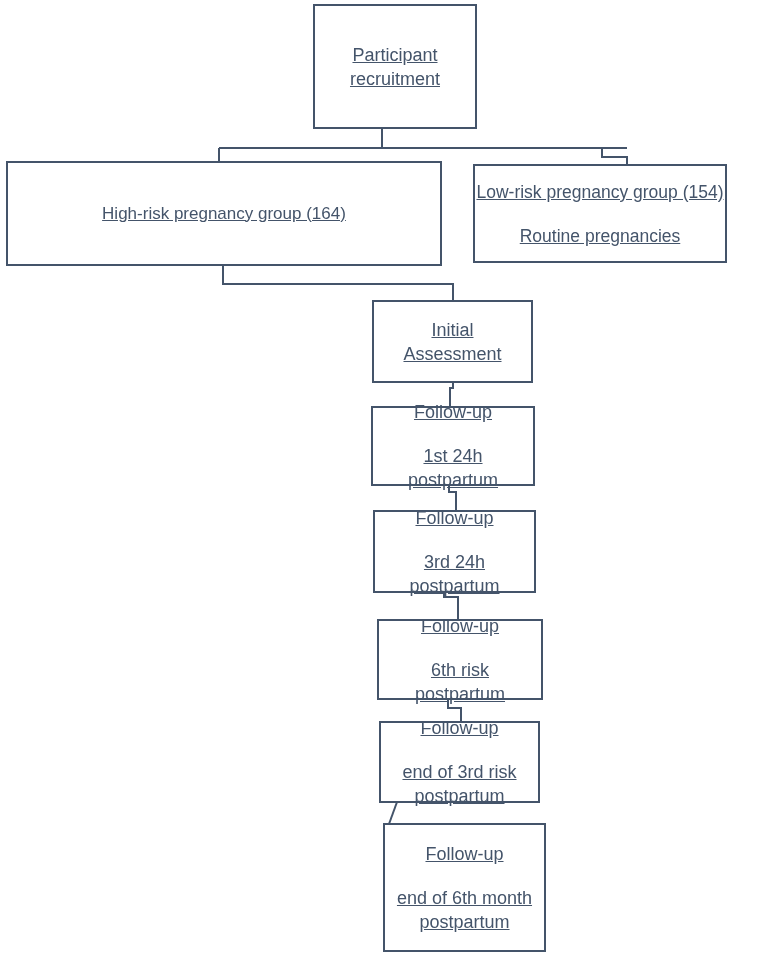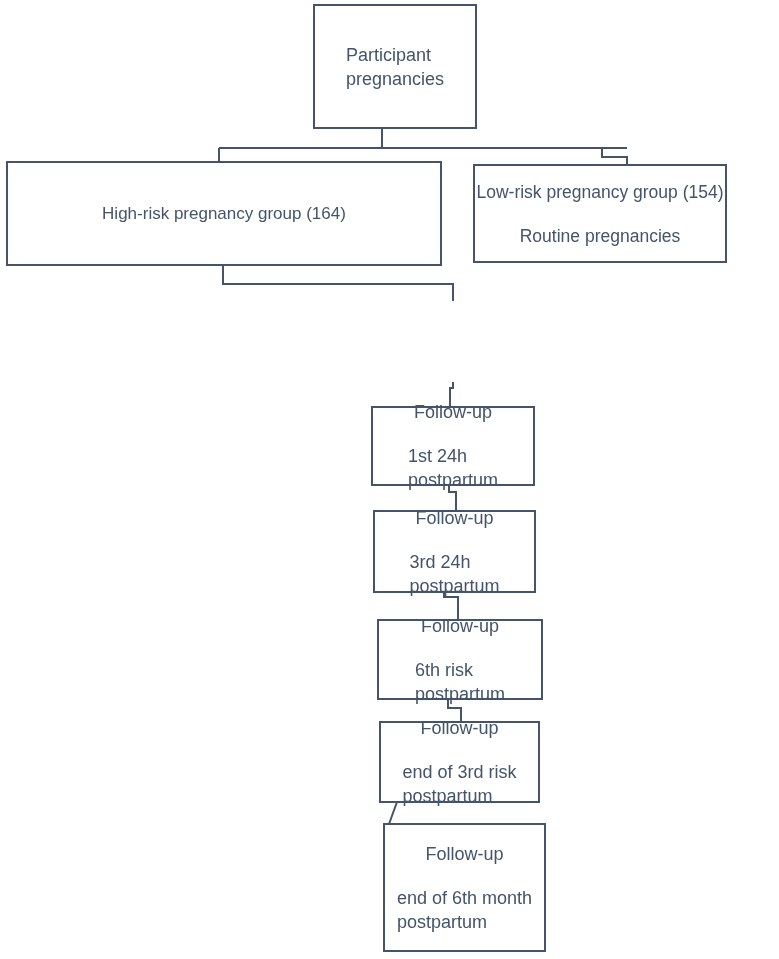--- a/index.html
+++ b/index.html
@@ -27,22 +27,24 @@
   svg.wires polyline.ortho { shape-rendering: crispEdges; }
   .node {
     position: absolute;
     box-sizing: border-box;
     border: 2px solid var(--line, #44546a);
     background: var(--bg, #fff);
     display: flex;
     flex-direction: column;
     align-items: center;
     justify-content: center;
+    text-align: center;
     font-size: 18px;
     line-height: 24px;
+    text-decoration: underline;
   }
   .node .para { margin: 0; }
   .node .para + .para { margin-top: 20px; }
   .ln { display: block; }
   #n-recruitment { left: 313px; top: 4px;   width: 164px; height: 125px; }
   #n-highrisk    { left: 6px;   top: 161px; width: 436px; height: 105px; font-size: 17px; padding: 0 2px; }
   #n-highrisk .para + .para { margin-top: 7px; }
   #n-lowrisk     { left: 473px; top: 164px; width: 254px; height: 99px;  font-size: 17.5px; }
   #n-initial     { left: 372px; top: 300px; width: 161px; height: 83px; }
   #n-f1          { left: 371px; top: 406px; width: 164px; height: 80px; }
@@ -65,33 +67,39 @@
     <polyline class="ortho" points="453,382 453,388 450,388 450,407"></polyline>
     <polyline class="ortho" points="449,485 449,492 456,492 456,511"></polyline>
     <polyline class="ortho" points="444,592 444,597 458,597 458,620"></polyline>
     <polyline class="ortho" points="448,699 448,708 461,708 461,722"></polyline>
     <polyline points="397,802 389,824"></polyline>
   </svg>
 
   <div class="node" id="n-recruitment">
     <p class="para">
       <span class="ln">Participant</span>
-      <span class="ln">pregnancies</span>
+      <span class="ln">recruitment</span>
     </p>
   </div>
 
   <div class="node" id="n-highrisk">
     <p class="para">High-risk pregnancy group (164)</p>
   </div>
 
   <div class="node" id="n-lowrisk">
     <p class="para">Low-risk pregnancy group (154)</p>
     <p class="para">Routine pregnancies</p>
   </div>
 
+  <div class="node" id="n-initial">
+    <p class="para">
+      <span class="ln">Initial</span>
+      <span class="ln">Assessment</span>
+    </p>
+  </div>
 
   <div class="node" id="n-f1">
     <p class="para">Follow-up</p>
     <p class="para">
       <span class="ln">1st 24h</span>
       <span class="ln">postpartum</span>
     </p>
   </div>
 
   <div class="node" id="n-f2">

